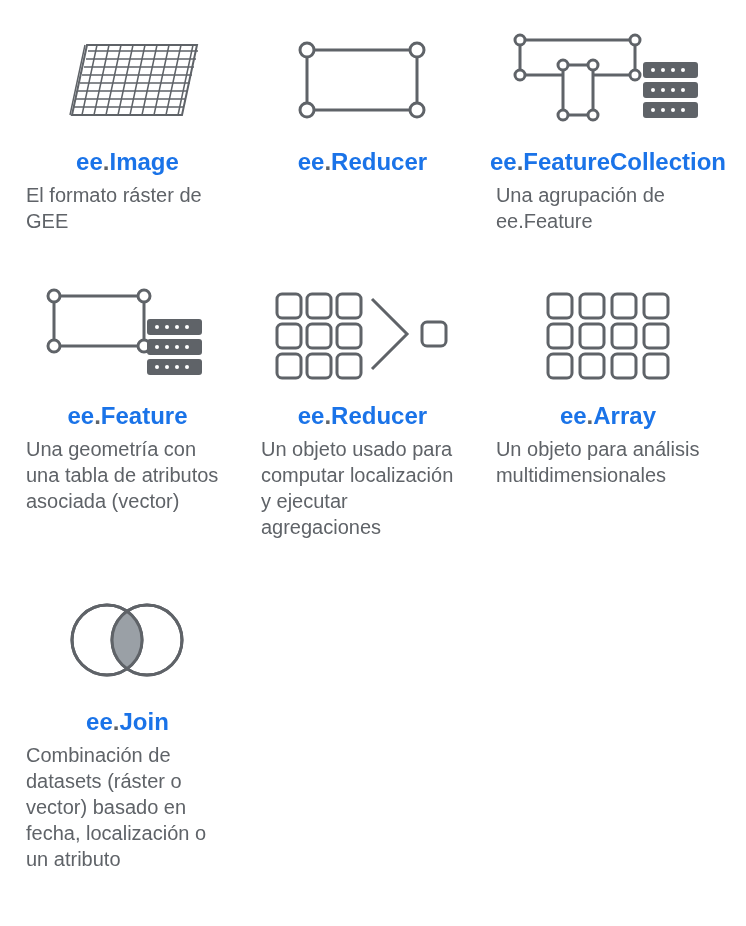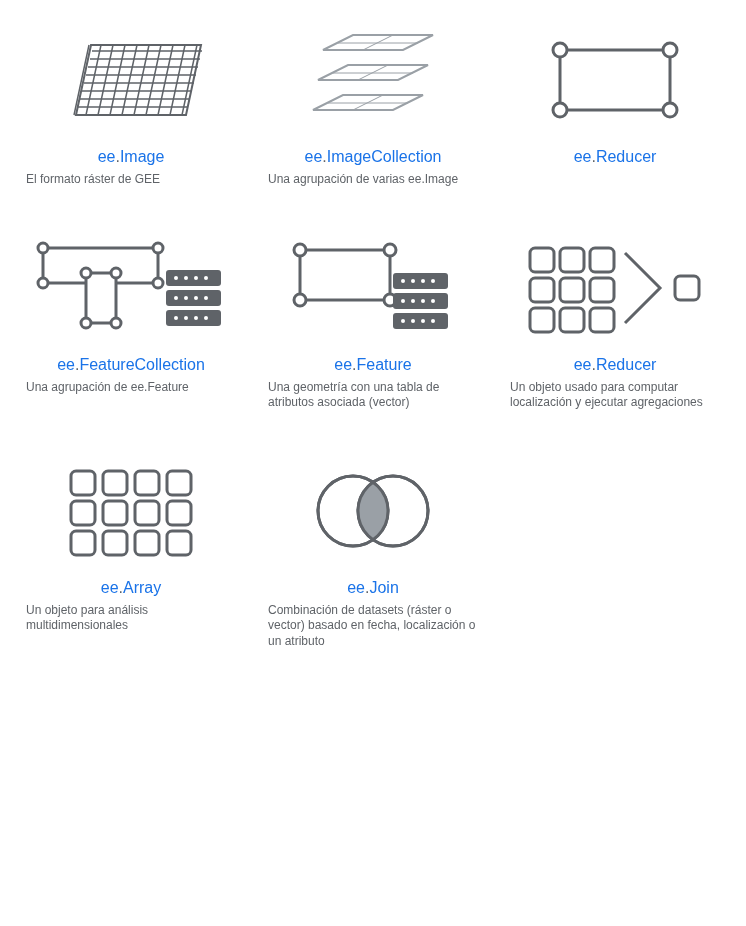--- a/index.html
+++ b/index.html
@@ -21,31 +21,31 @@
       align-items: center;
     }
     .icon-wrap {
       height: 120px;
       width: 100%;
       display: flex;
       align-items: center;
       justify-content: center;
     }
     .title {
-      font-size: 16px;
-      font-weight: 400;
+      font-size: 24px;
+      font-weight: 700;
       margin-top: 8px;
       margin-bottom: 6px;
       text-align: center;
     }
     .title .prefix { color: #1a73e8; }
     .title .dot { color: #5f6368; }
     .title .name { color: #1a73e8; }
     .desc {
-      font-size: 12px;
+      font-size: 20px;
       color: #5f6368;
       line-height: 1.3;
       text-align: left;
       width: 100%;
       padding: 0 6px;
     }
     .card:nth-child(7) .title,
     .card:nth-child(8) .title,
     .card:nth-child(9) .title {
       text-align: center;
@@ -66,38 +66,20 @@
           <path d="M33 15 L18 85 M45 15 L30 85 M57 15 L42 85 M69 15 L54 85 M81 15 L66 85 M93 15 L78 85 M105 15 L90 85 M117 15 L102 85 M129 15 L114 85 M141 15 L126 85" stroke-width="1.5"></path>
         </g>
       </svg>
     </div>
     <div class="title">
       <span class="prefix">ee</span><span class="dot">.</span><span class="name">Image</span>
     </div>
     <div class="desc">El formato ráster de GEE</div>
   </div>
 
-  <div class="card">
-    <div class="icon-wrap">
-      <svg width="160" height="110" viewBox="0 0 160 110">
-        <g stroke="#9aa0a6" stroke-width="2" fill="#fff">
-          <path d="M30 25 L110 25 L140 10 L60 10 Z"></path>
-          <path d="M70 25 L100 10 M45 18 L125 18" stroke-width="1"></path>
-          <path d="M25 55 L105 55 L135 40 L55 40 Z"></path>
-          <path d="M65 55 L95 40 M40 48 L120 48" stroke-width="1"></path>
-          <path d="M20 85 L100 85 L130 70 L50 70 Z"></path>
-          <path d="M60 85 L90 70 M35 78 L115 78" stroke-width="1"></path>
-        </g>
-      </svg>
-    </div>
-    <div class="title">
-      <span class="prefix">ee</span><span class="dot">.</span><span class="name">ImageCollection</span>
-    </div>
-    <div class="desc">Una agrupación de varias ee.Image</div>
-  </div>
 
   <div class="card">
     <div class="icon-wrap">
       <svg width="140" height="90" viewBox="0 0 140 90">
         <g stroke="#5f6368" stroke-width="3" fill="#fff">
           <rect x="15" y="15" width="110" height="60" fill="none"></rect>
           <circle cx="15" cy="15" r="7"></circle>
           <circle cx="125" cy="15" r="7"></circle>
           <circle cx="15" cy="75" r="7"></circle>
           <circle cx="125" cy="75" r="7"></circle>

